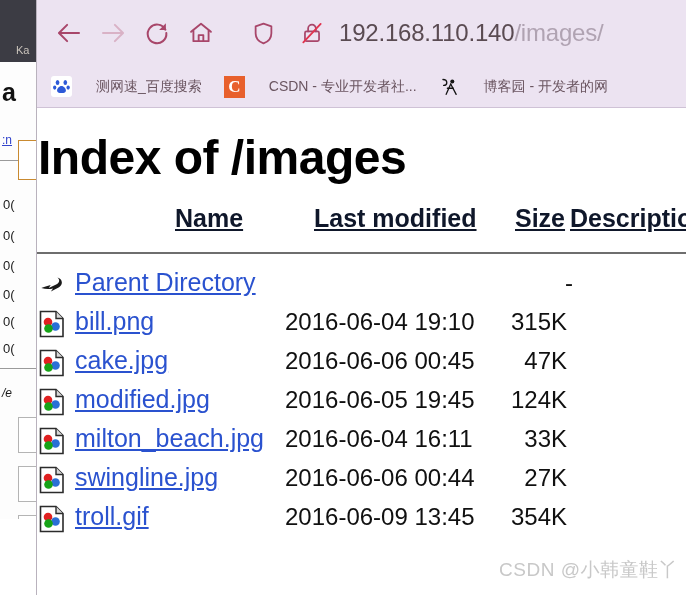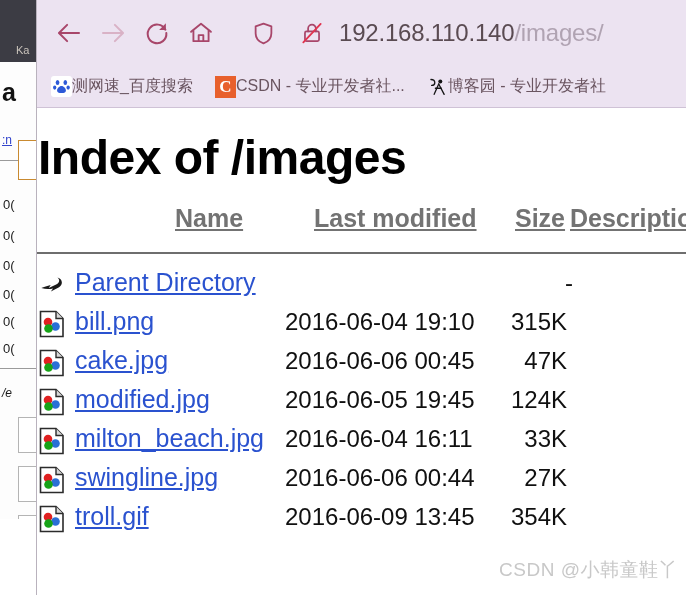--- a/index.html
+++ b/index.html
@@ -145,23 +145,23 @@
     overflow: hidden;
     border-bottom: 1px solid #cfc2d6;
   }
   .bm {
     display: flex;
     align-items: center;
     margin-right: 22px;
     flex: 0 0 auto;
   }
   .bm-label {
-    font-size: 16px;
+    font-size: 14px;
     color: #6a5560;
-    margin-left: 0;
+    margin-left: 24px;
     white-space: nowrap;
   }
 
   .favicon {
     width: 21px; height: 21px;
     flex: 0 0 auto;
     display: flex;
     align-items: center;
     justify-content: center;
   }
@@ -210,21 +210,21 @@
   }
 
   .hdr-row {
     position: relative;
     height: 42px;
   }
   .hdr-link {
     position: absolute;
     font-size: 25px;
     font-weight: bold;
-    color: #737373;
+    color: #0f172a;
     text-decoration: underline;
     white-space: nowrap;
     top: 0;
   }
   .rule {
     position: absolute;
     left: 0; top: 48px;
     width: 660px;
     height: 2px;
     background: #6e6e6e;
@@ -396,21 +396,21 @@
       <div class="bm">
         <span class="favicon">
           <svg width="22" height="22" viewBox="0 0 24 24" fill="none" stroke="#141414" stroke-width="1.5" stroke-linecap="round">
             <circle cx="15.2" cy="5.6" r="2.3" fill="#141414" stroke="none"></circle>
             <path d="M4.5 3.4c2.6 0 4.4 1.5 4.4 3.6 0 1.9-1.5 3.2-3.6 3.2"></path>
             <path d="M13.4 8.6 8.2 20.4"></path>
             <path d="M13.4 8.6 19.6 20.4"></path>
             <path d="M9.6 13.4h6.6"></path>
           </svg>
         </span>
-        <span class="bm-label">博客园 - 专业开发者社</span>
+        <span class="bm-label">博客园 - 开发者的网</span>
       </div>
     </div>
 
     <div class="page">
 
       <h1 class="page-title">Index of /images</h1>
 
       <div class="listing">
 
         <div class="hdr-row">

